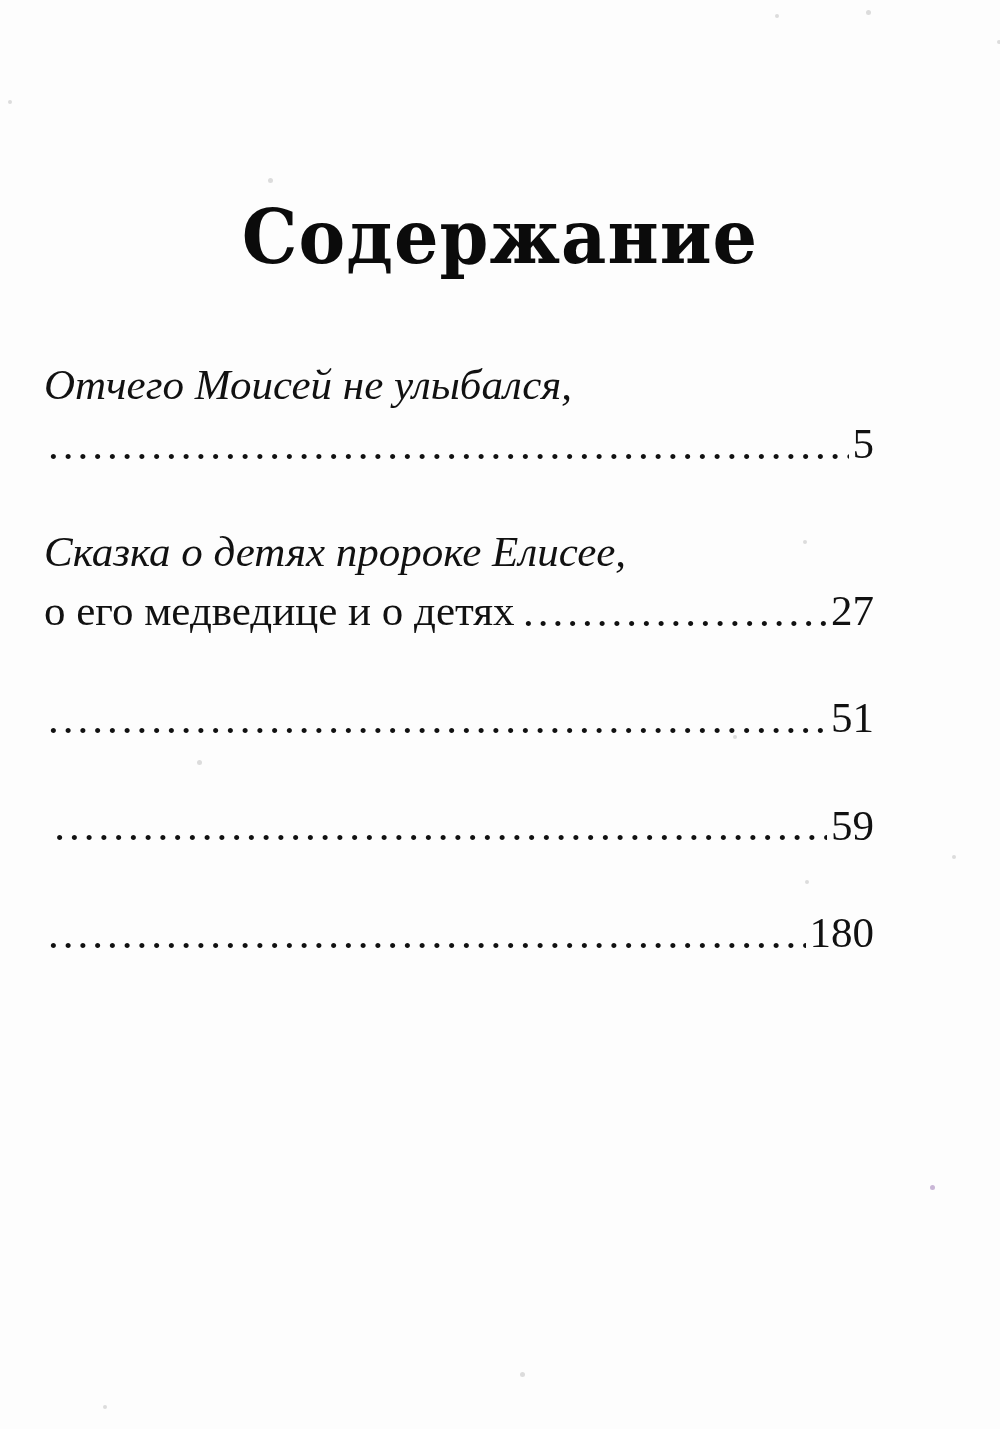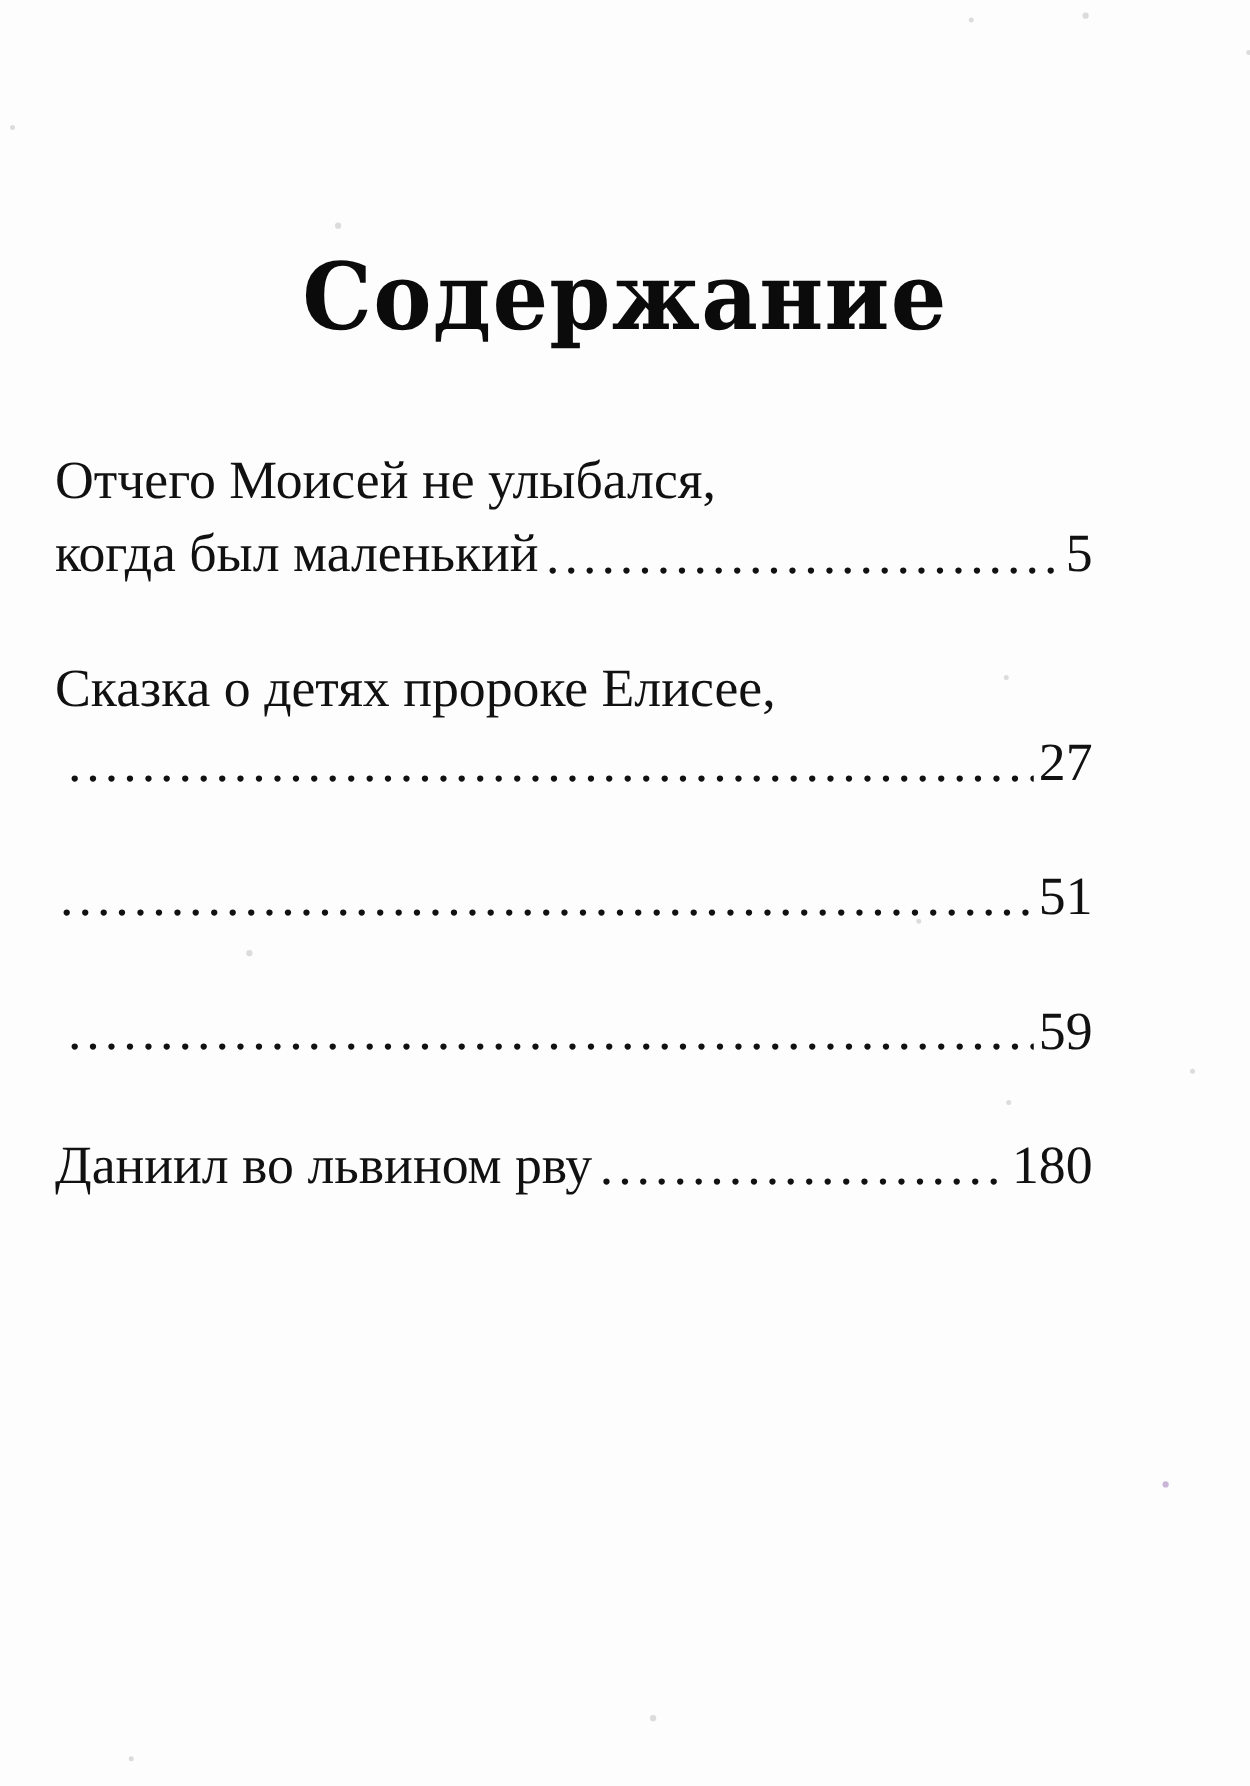--- a/index.html
+++ b/index.html
@@ -47,20 +47,21 @@
   }
   .entry-line {
     display: flex;
     align-items: flex-end;
     font-size: 43px;
     line-height: 1.38;
     white-space: nowrap;
   }
   .entry-line.first {
     display: block;
+    font-style: italic;
   }
   .label {
     flex: 0 0 auto;
     padding-right: 2px;
   }
   .leader {
     flex: 1 1 auto;
     overflow: hidden;
     white-space: nowrap;
     letter-spacing: 4px;
@@ -98,29 +99,29 @@
   <div class="speck" style="left:520px; top:1372px; width:5px; height:5px;"></div>
   <div class="speck" style="left:103px; top:1405px; width:4px; height:4px;"></div>
 
   <div class="toc-title">Содержание</div>
 
   <div class="toc-list">
 
     <div class="toc-entry">
       <div class="entry-line first">Отчего Моисей не улыбался,</div>
       <div class="entry-line">
-        <span class="label">когда был маленький</span>
         <span class="leader">...................................................................................</span>
         <span class="page-num">5</span>
       </div>
     </div>
 
     <div class="toc-entry">
       <div class="entry-line first">Сказка о детях пророке Елисее,</div>
       <div class="entry-line">
+        <span class="label">о его медведице и о детях</span>
         <span class="gap-space"></span>
         <span class="leader">...................................................................................</span>
         <span class="page-num">27</span>
       </div>
     </div>
 
     <div class="toc-entry">
       <div class="entry-line">
         <span class="leader">...................................................................................</span>
         <span class="page-num">51</span>
@@ -130,20 +131,19 @@
     <div class="toc-entry">
       <div class="entry-line">
         <span class="gap-space"></span>
         <span class="leader">...................................................................................</span>
         <span class="page-num">59</span>
       </div>
     </div>
 
     <div class="toc-entry">
       <div class="entry-line">
-        <span class="label">Даниил во львином рву</span>
         <span class="leader">...................................................................................</span>
         <span class="page-num">180</span>
       </div>
     </div>
 
   </div>
 </div>
 
 </body></html>

